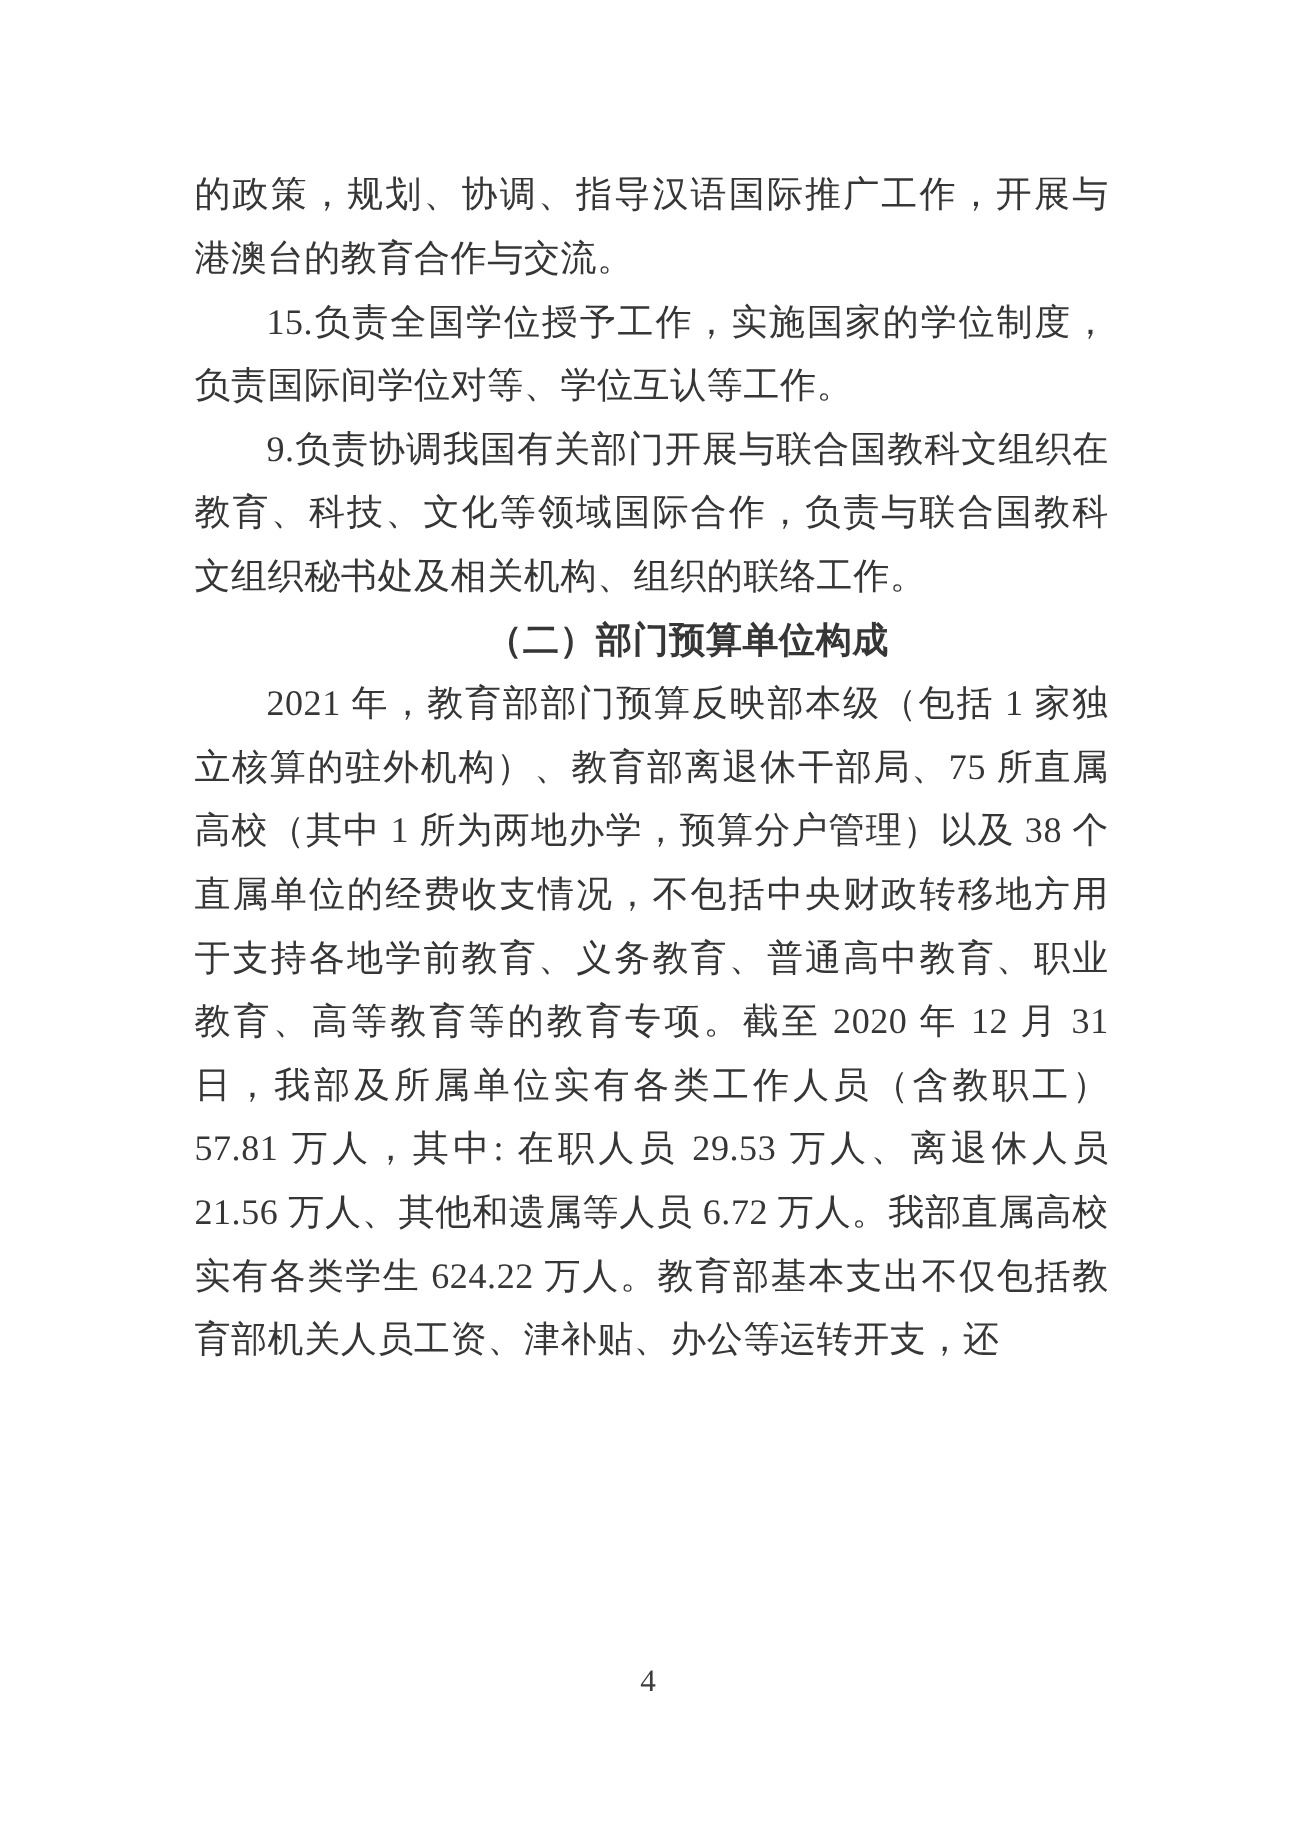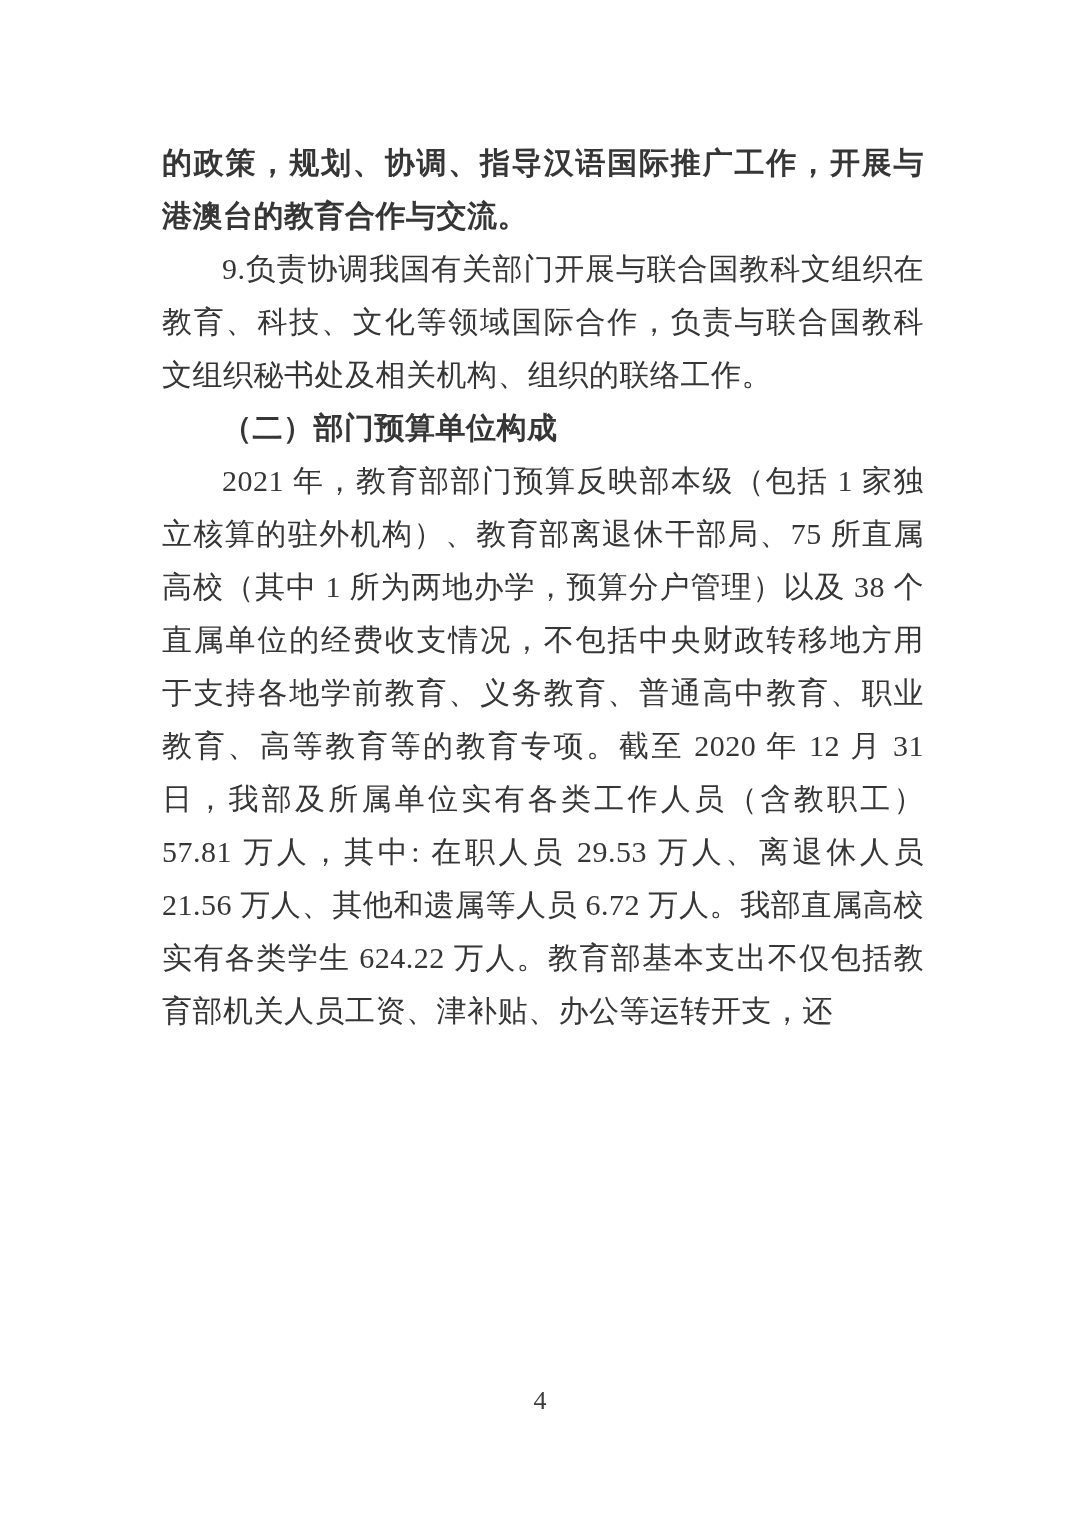--- a/index.html
+++ b/index.html
@@ -33,45 +33,45 @@
   }
   .para {
     margin: 0;
     padding: 0;
   }
   .para.body, .para.heading {
     text-indent: 2em;
   }
   .para.continuation {
     text-indent: 0;
-    font-weight: bold;
   }
   .para.heading {
     font-weight: 700;
-    text-align: left;
+    text-align: center;
   }
   .page-footer {
     position: absolute;
     left: 0;
     top: 1386px;
     width: 100%;
     text-align: center;
   }
   .page-number {
     font-size: 26px;
     color: #3c3c3c;
     letter-spacing: 0;
   }
 </style>
 </head>
 <body>
 
 <div class="page">
   <div class="text-block" id="paragraph-container">
       <p class="para continuation">的政策，规划、协调、指导汉语国际推广工作，开展与港澳台的教育合作与交流。</p>
+      <p class="para body">15.负责全国学位授予工作，实施国家的学位制度，负责国际间学位对等、学位互认等工作。</p>
       <p class="para body">9.负责协调我国有关部门开展与联合国教科文组织在教育、科技、文化等领域国际合作，负责与联合国教科文组织秘书处及相关机构、组织的联络工作。</p>
       <p class="para heading">（二）部门预算单位构成</p>
       <p class="para body">2021 年，教育部部门预算反映部本级（包括 1 家独立核算的驻外机构）、教育部离退休干部局、75 所直属高校（其中 1 所为两地办学，预算分户管理）以及 38 个直属单位的经费收支情况，不包括中央财政转移地方用于支持各地学前教育、义务教育、普通高中教育、职业教育、高等教育等的教育专项。截至 2020 年 12 月 31 日，我部及所属单位实有各类工作人员（含教职工）57.81 万人，其中: 在职人员 29.53 万人、离退休人员 21.56 万人、其他和遗属等人员 6.72 万人。我部直属高校实有各类学生 624.22 万人。教育部基本支出不仅包括教育部机关人员工资、津补贴、办公等运转开支，还</p>
     </div>
   <div class="page-footer">
     <span class="page-number">4</span>
   </div>
 </div>
 
 </body></html>

